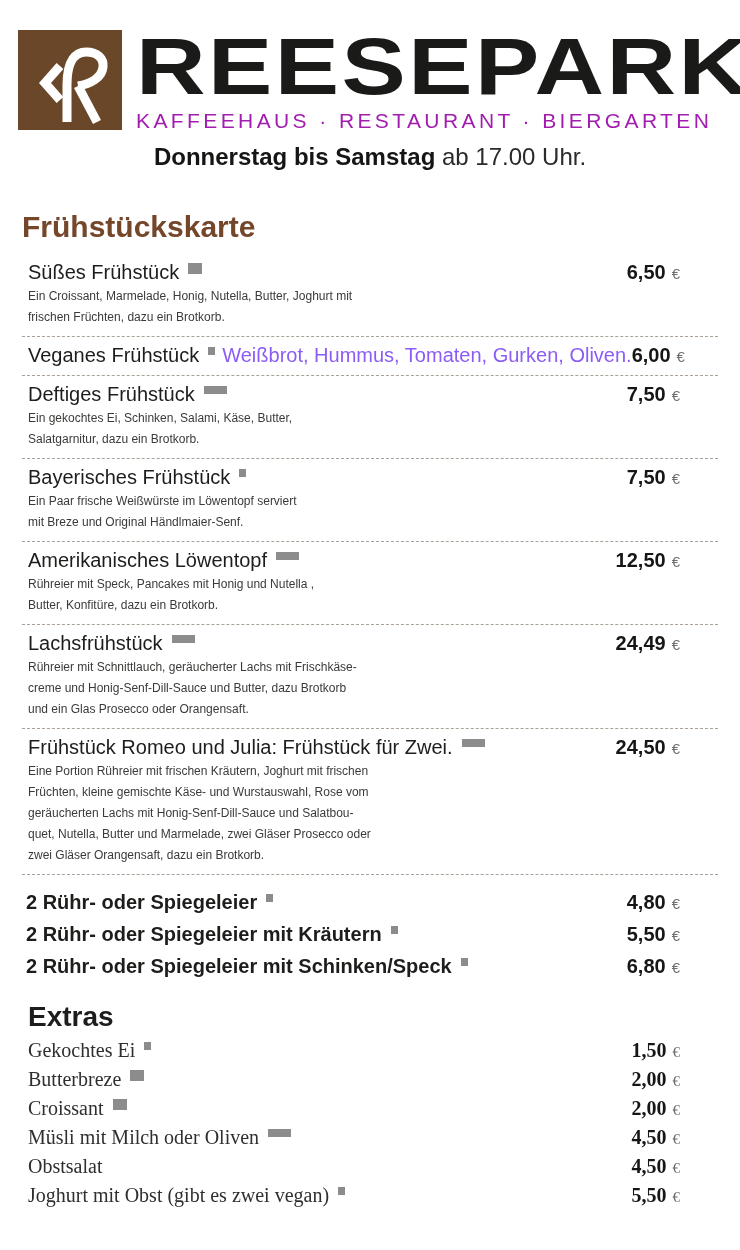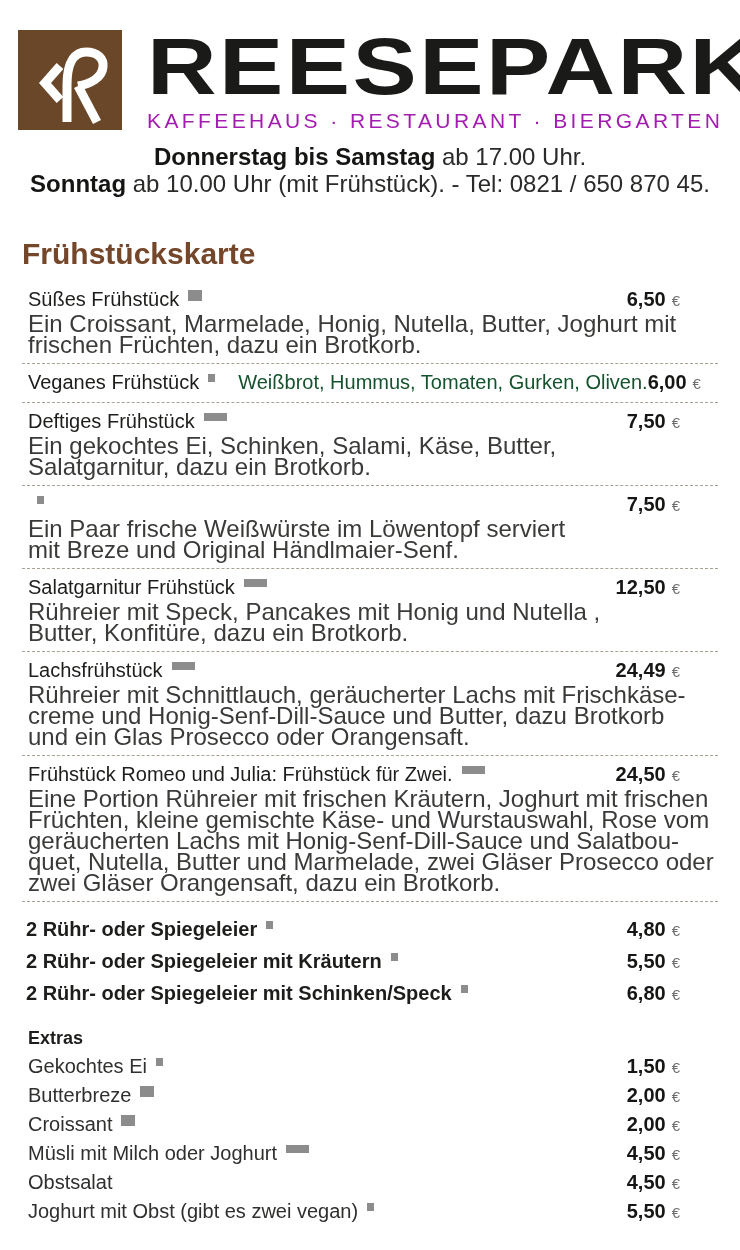--- a/index.html
+++ b/index.html
@@ -4,21 +4,21 @@
 <style>
   * { margin:0; padding:0; box-sizing:border-box; }
   html,body { background:#ffffff; }
   body {
     width:740px; height:1250px; overflow:hidden;
     font-family:"Liberation Sans", sans-serif;
     color:#1d1d1b;
   }
 
   
-  .header { display:flex; align-items:flex-start; gap:25px; padding:30px 20px 0 18px; }
+  .header { display:flex; align-items:flex-start; gap:14px; padding:30px 20px 0 18px; }
   .logo { width:104px; height:100px; flex:none; display:block; }
   .brand { display:flex; flex-direction:column; justify-content:flex-start; height:100px; overflow:visible; }
   .brand-name {
     display:inline-block; font-weight:bold; font-size:79px; line-height:74px;
     letter-spacing:2px; white-space:nowrap; color:#1a1a18;
     transform:scaleX(1.22); transform-origin:left top;
   }
   .brand-tagline {
     font-size:21px; letter-spacing:3.4px; color:#a21caf; white-space:nowrap; margin-top:5px;
   }
@@ -27,40 +27,40 @@
   .hours { text-align:center; margin-top:13px; font-size:24px; line-height:27px; color:#2a2a29; }
   .hours .b { font-weight:bold; color:#151514; }
 
   
   .menu-title { margin:40px 0 0 22px; font-size:30px; font-weight:bold; color:#74462a; }
 
   .items { padding:10px 22px 0; }
   .item { border-bottom:1px dashed #a9a196; padding:7px 0 8px 6px; }
   .item-head { display:flex; align-items:baseline; }
   .item-name { font-size:20px; font-weight:normal; color:#1d1d1b; white-space:nowrap; }
-  .inline-desc { font-size:20px; color:#14532d; margin-left:23px; white-space:nowrap; }
+  .inline-desc { font-size:20px; color:#8b5cf6; margin-left:7px; white-space:nowrap; }
   .spacer { flex:1 1 auto; }
   .price { display:flex; align-items:baseline; padding-right:38px; white-space:nowrap; flex:none; }
   .price-num { font-size:20px; font-weight:bold; color:#161615; }
   .euro { font-size:15px; color:#6d6d6d; margin-left:6px; font-weight:normal; }
-  .item-desc { font-size:24px; color:#3a3a38; line-height:21px; white-space:pre-line; margin-top:2px; }
+  .item-desc { font-size:12px; color:#3a3a38; line-height:21px; white-space:pre-line; margin-top:2px; }
 
   
   .marker { display:inline-block; background:#8c8c8c; margin-left:9px; flex:none; }
   .marker[data-marker="small"]  { width:7px;  height:8px;  transform:translateY(-7px); }
   .marker[data-marker="medium"] { width:14px; height:11px; transform:translateY(-5px); }
   .marker[data-marker="wide"]   { width:23px; height:8px;  transform:translateY(-7px); }
 
   
   .simple-rows { padding:0 22px; }
   .eggs { margin-top:16px;padding-left:20px; }
   .simple-row { display:flex; align-items:baseline; padding-left:6px; height:32px; }
   .simple-row .name { font-size:20px; font-weight:bold; white-space:nowrap; }
-  .extras-title { font-size:18px; font-weight:bold; margin:14px 0 6px 28px; color:#1d1d1b; }
-  .extras .simple-row { height:29px; }
+  .extras-title { font-size:28px; font-weight:bold; margin:14px 0 6px 28px; color:#1d1d1b; }
+  .extras .simple-row { height:29px;font-family:Liberation Serif, serif; }
   .extras .simple-row .name { font-weight:normal; color:#2f2f2e; }
 </style>
 </head>
 <body>
 
 <div class="header">
   <svg class="logo" viewBox="0 0 104 100">
     <rect width="104" height="100" fill="#6a4728"></rect>
     <g stroke="#ffffff" stroke-width="9" fill="none">
       <polyline points="42,36 27,53 42,70"></polyline>
@@ -69,21 +69,20 @@
     </g>
   </svg>
   <div class="brand">
     <span class="brand-name">REESEPARK</span>
     <span class="brand-tagline">KAFFEEHAUS · RESTAURANT · BIERGARTEN</span>
   </div>
 </div>
 
 <div class="hours">
   <div><span class="b">Donnerstag bis Samstag</span><span> ab 17.00 Uhr.</span></div>
-  <div><span class="b">Sonntag</span><span> ab 10.00 Uhr (mit Frühstück). - Tel: 0821 / 650 870 45.</span></div>
 </div>
 
 <div class="menu-title">Frühstückskarte</div>
 
 <div class="items">
 
   <div class="item">
     <div class="item-head">
       <span class="item-name">Süßes Frühstück</span>
       <span class="marker" data-marker="medium"></span>
@@ -119,34 +118,35 @@
           <span class="price-num">7,50</span>
           <span class="euro">€</span>
         </span>
     </div>
     <div class="item-desc">Ein gekochtes Ei, Schinken, Salami, Käse, Butter,
 Salatgarnitur, dazu ein Brotkorb.</div>
   </div>
 
   <div class="item">
     <div class="item-head">
+      <span class="item-name">Bayerisches Frühstück</span>
       <span class="marker" data-marker="small"></span>
       <span class="spacer"></span>
       <span class="price">
           <span class="price-num">7,50</span>
           <span class="euro">€</span>
         </span>
     </div>
     <div class="item-desc">Ein Paar frische Weißwürste im Löwentopf serviert
 mit Breze und Original Händlmaier-Senf.</div>
   </div>
 
   <div class="item">
     <div class="item-head">
-      <span class="item-name">Salatgarnitur Frühstück</span>
+      <span class="item-name">Amerikanisches Löwentopf</span>
       <span class="marker" data-marker="wide"></span>
       <span class="spacer"></span>
       <span class="price">
           <span class="price-num">12,50</span>
           <span class="euro">€</span>
         </span>
     </div>
     <div class="item-desc">Rühreier mit Speck, Pancakes mit Honig und Nutella ,
 Butter, Konfitüre, dazu ein Brotkorb.</div>
   </div>
@@ -239,21 +239,21 @@
   <div class="simple-row">
     <span class="name">Croissant</span>
     <span class="marker" data-marker="medium"></span>
     <span class="spacer"></span>
     <span class="price">
         <span class="price-num">2,00</span>
         <span class="euro">€</span>
       </span>
   </div>
   <div class="simple-row">
-    <span class="name">Müsli mit Milch oder Joghurt</span>
+    <span class="name">Müsli mit Milch oder Oliven</span>
     <span class="marker" data-marker="wide"></span>
     <span class="spacer"></span>
     <span class="price">
         <span class="price-num">4,50</span>
         <span class="euro">€</span>
       </span>
   </div>
   <div class="simple-row">
     <span class="name">Obstsalat</span>
 

